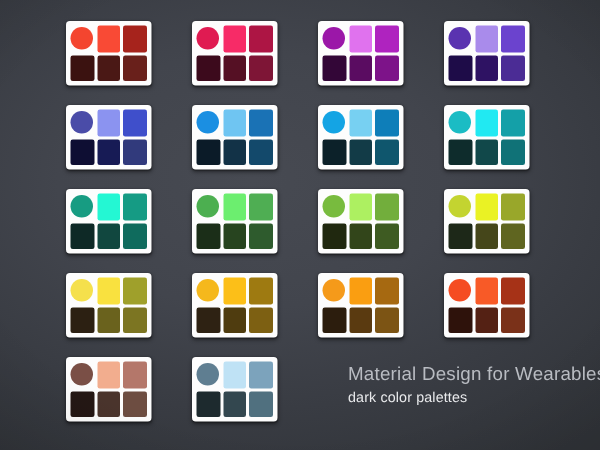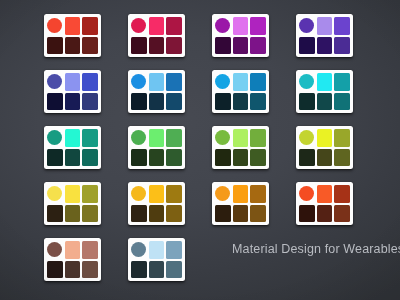--- a/index.html
+++ b/index.html
@@ -210,13 +210,14 @@
       <div class="sw" style="background: rgb(29, 42, 46);"></div>
       <div class="sw" style="background: rgb(51, 71, 79);"></div>
       <div class="sw" style="background: rgb(80, 112, 127);"></div>
     </div>
   </div>
 
 <div id="vignette"></div>
 
 <div id="caption">
   <div class="title">Material Design for Wearables</div>
+  <div class="subtitle">dark color palettes</div>
 </div>
 
 </body></html>

